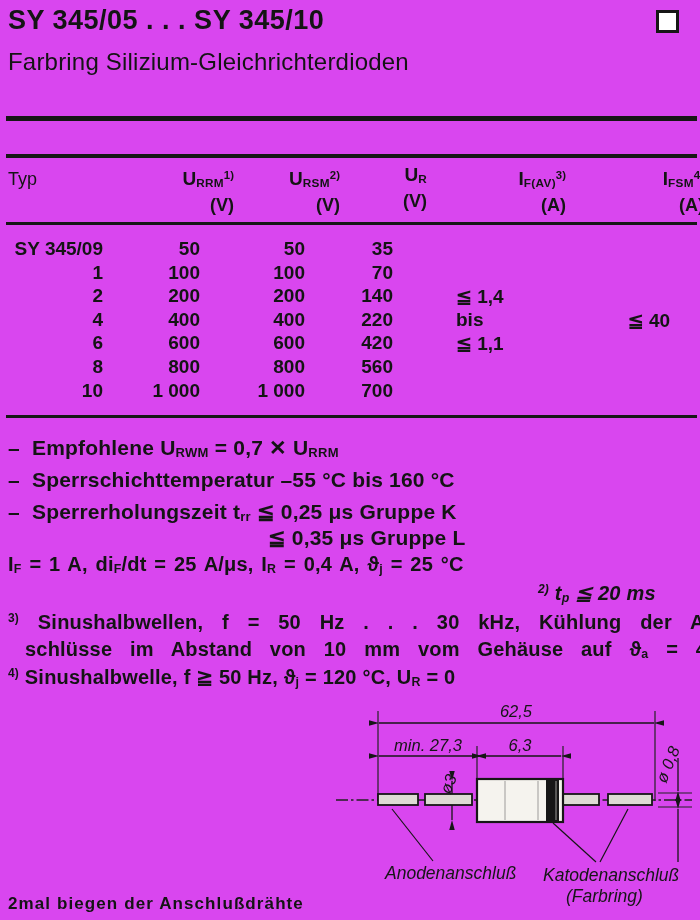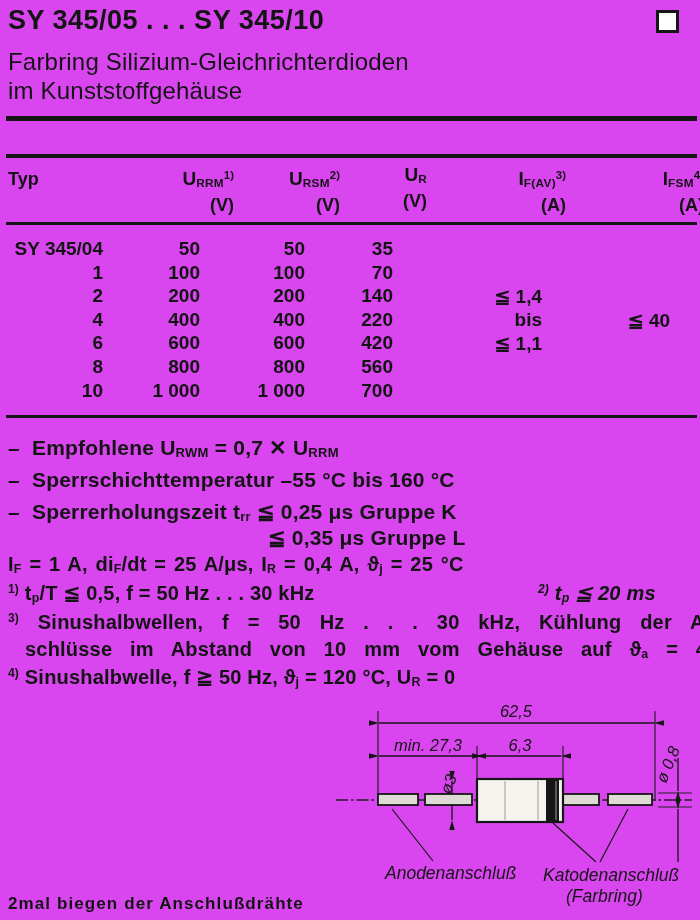--- a/index.html
+++ b/index.html
@@ -10,29 +10,29 @@
   }
   .abs{position:absolute;}
   .rule{position:absolute; left:6px; width:691px; background:#161616;}
   #title{left:8px; top:5px; font-size:27px; font-weight:700; letter-spacing:0.5px;}
   #corner-square{left:656px; top:10px; width:17px; height:17px; border:3px solid #161616; background:#fff;}
   #subtitle{left:8px; top:47px; font-size:24px; font-weight:400; line-height:29px; letter-spacing:0.2px;}
   
   .thead-cell{position:absolute; top:164px; text-align:right; font-weight:700;}
   .thead-cell .formula{font-size:19px; line-height:22px;}
   .thead-cell .unit{font-size:18px; line-height:22px;}
-  #h-typ{left:8px; top:169px; font-size:18px; font-weight:700;}
+  #h-typ{left:8px; top:169px; font-size:18px; font-weight:400;}
   #tbody{position:absolute; left:0; top:238px; width:700px;}
   .t-row{position:relative; height:23.6px; font-size:19px; font-weight:700;}
   .t-row span{position:absolute; top:0; white-space:pre;}
   .c0{left:0px;   width:103px; text-align:right;}
   .c1{left:110px; width:90px;  text-align:right;}
   .c2{left:215px; width:90px;  text-align:right;}
   .c3{left:303px; width:90px;  text-align:right;}
-  .c4{left:432px; width:110px; text-align:right;}
+  .c4{left:456px; width:110px; text-align:left;}
   .c5{left:594px; width:110px; text-align:center;}
   
   .note{position:absolute; left:8px; font-weight:700; white-space:pre; letter-spacing:0.2px;}
   .fs21{font-size:21px;} .fs20{font-size:20px;}
   sub{font-size:0.62em; vertical-align:-0.18em; letter-spacing:0.3px;}
   sup{font-size:0.6em; vertical-align:0.55em;}
   #note-d1{top:436px;} #note-d2{top:468px;} #note-d3{top:500px;text-align:center;}
   #note-d3b{top:526px; left:268px;}
   #note-cond{top:553px; word-spacing:2px;}
   #note-fn1{top:581px;} #note-fn2{top:581px; left:538px;font-style:italic;}
@@ -47,21 +47,20 @@
 </head>
 <body>
 
 <div class="page">
 
   <div class="abs" id="title">SY 345/05 . . . SY 345/10</div>
   <div class="abs" id="corner-square"></div>
 
   <div class="abs" id="subtitle">
     <div>Farbring Silizium-Gleichrichterdioden</div>
-    <div>im Kunststoffgehäuse</div>
   </div>
 
   <div class="rule" style="top:116px;height:5px;"></div>
   <div class="rule" style="top:154px;height:4px;"></div>
 
   <div class="abs" id="h-typ">Typ</div>
 
   <div class="thead-cell" style="left:134px;width:100px;">
     <div class="formula"><span>U</span><sub>RRM</sub><sup>1)</sup></div>
     <div class="unit">(V)</div>
@@ -80,21 +79,21 @@
   </div>
   <div class="thead-cell" style="left:594px;width:110px;">
     <div class="formula"><span>I</span><sub>FSM</sub><sup>4)</sup></div>
     <div class="unit">(A)</div>
   </div>
 
   <div class="rule" style="top:222px;height:3px;"></div>
 
   <div id="tbody">
     <div class="t-row">
-      <span class="c0">SY 345/04</span>
+      <span class="c0">SY 345/09</span>
       <span class="c1">50</span>
       <span class="c2">50</span>
       <span class="c3">35</span>
       <span class="c4"></span>
       <span class="c5"></span>
     </div>
 
     <div class="t-row">
       <span class="c0">1</span>
       <span class="c1">100</span>
@@ -150,21 +149,20 @@
     </div>
   </div>
 
   <div class="rule" style="top:415px;height:3px;"></div>
 
   <div class="note fs21" id="note-d1"><span>–  Empfohlene U</span><sub>RWM</sub><span> = 0,7 ✕ U</span><sub>RRM</sub></div>
   <div class="note fs21" id="note-d2"><span>–  Sperrschichttemperatur –55 °C bis 160 °C</span></div>
   <div class="note fs21" id="note-d3"><span>–  Sperrerholungszeit t</span><sub>rr</sub><span> ≦ 0,25 μs Gruppe K</span></div>
   <div class="note fs21" id="note-d3b"><span>≦ 0,35 μs Gruppe L</span></div>
   <div class="note fs20" id="note-cond"><span>I</span><sub>F</sub><span> = 1 A, di</span><sub>F</sub><span>/dt = 25 A/μs, I</span><sub>R</sub><span> = 0,4 A, ϑ</span><sub>j</sub><span> = 25 °C</span></div>
-  <div class="note fs20" id="note-fn1"><sup>1)</sup><span> t</span><sub>p</sub><span>/T ≦ 0,5, f = 50 Hz . . . 30 kHz</span></div>
   <div class="note fs20" id="note-fn2"><sup>2)</sup><span> t</span><sub>p</sub><span> ≦ 20 ms</span></div>
   <div class="note fs20" id="note-fn3a"><sup>3)</sup><span> Sinushalbwellen, f = 50 Hz . . . 30 kHz, Kühlung der An-</span></div>
   <div class="note fs20" id="note-fn3b"><span>schlüsse im Abstand von 10 mm vom Gehäuse auf ϑ</span><sub>a</sub><span> = 45 °C</span></div>
   <div class="note fs20" id="note-fn4"><sup>4)</sup><span> Sinushalbwelle, f ≧ 50 Hz, ϑ</span><sub>j</sub><span> = 120 °C, U</span><sub>R</sub><span> = 0</span></div>
 
   <div class="abs" id="bend-note">
     <div>2mal biegen der Anschlußdrähte</div>
     
     
   </div>

